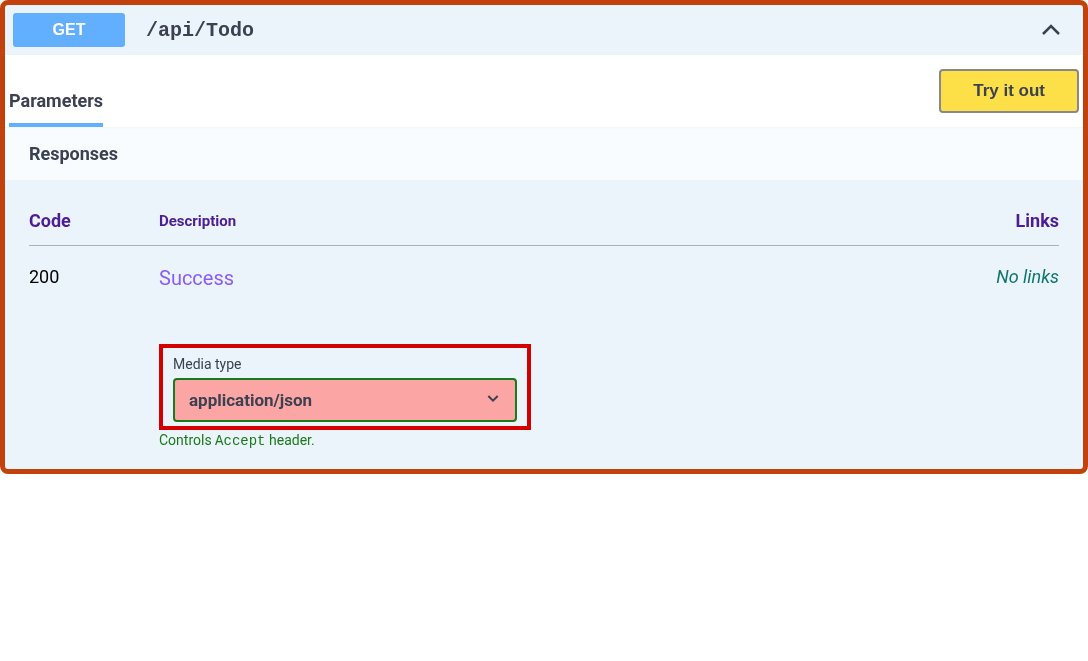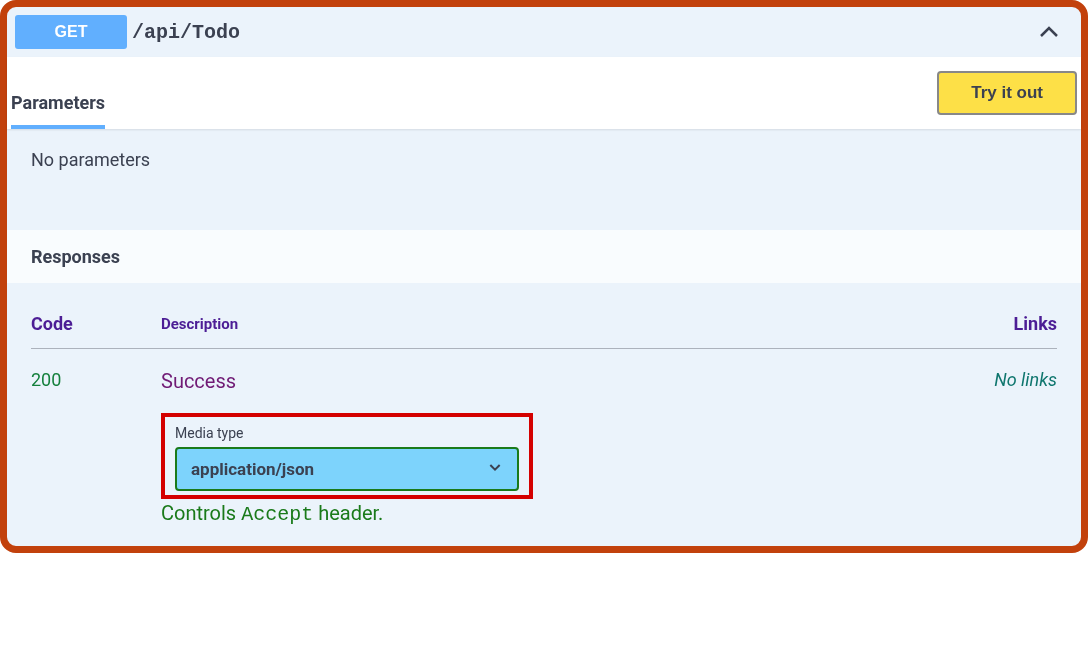--- a/index.html
+++ b/index.html
@@ -4,22 +4,22 @@
   <style>
     * { box-sizing: border-box; margin: 0; padding: 0; }
     body {
       font-family: -apple-system, BlinkMacSystemFont, "Segoe UI", Roboto, sans-serif;
       background: #fff;
       color: #3b4151;
       width: 1088px;
       height: 661px;
     }
     .opblock {
-      border: 7px solid #c2410c;
-      border-radius: 16px;
+      border: 5px solid #c2410c;
+      border-radius: 8px;
       background: #ebf3fb;
       margin: 0;
     }
     .opblock-summary {
       display: flex;
       align-items: center;
       padding: 8px;
       cursor: pointer;
     }
     .method-badge {
@@ -31,21 +31,21 @@
       width: 112px;
       text-align: center;
       border-radius: 3px;
       font-family: -apple-system, sans-serif;
     }
     .path {
       font-family: "Courier New", monospace;
       font-size: 20px;
       font-weight: 600;
       color: #3b4151;
-      margin-left: 5px;
+      margin-left: 21px;
       flex: 1;
     }
     .chevron {
       margin-right: 12px;
       display: flex;
       align-items: center;
     }
     .chevron svg { width: 24px; height: 24px; }
     .section-header {
       background: #fff;
@@ -96,54 +96,54 @@
       text-align: left;
       font-size: 15px;
       font-weight: 700;
       color: #4c1d95;
       padding-bottom: 14px;
       border-bottom: 1px solid rgba(59,65,81,0.2);
     }
     .resp-table thead th.code-col { width: 130px; font-size: 18px; }
     .resp-table thead th.links-col { width: 90px; text-align: right; font-size: 18px; }
     .resp-table tbody td { padding-top: 20px; vertical-align: top; }
-    .code-cell { font-size: 18px; color: #15803d; }
-    .desc-cell { font-size: 20px; color: #701a75; }
+    .code-cell { font-size: 18px; color: #000000; }
+    .desc-cell { font-size: 20px; color: #8b5cf6; }
     .links-cell { text-align: right; font-style: italic; font-size: 18px; color: #0f766e; }
     .media-box {
-      margin-top: 20px;
+      margin-top: 54px;
       border: 4px solid #d40000;
       padding: 8px 10px 4px 10px;
       width: 372px;
       position: relative;
     }
     .media-label {
       font-size: 14px;
       color: #3b4151;
       margin-bottom: 6px;
       display: block;
     }
     .select-wrap {
       border: 2px solid #1a7a1a;
       border-radius: 4px;
-      background: #7dd3fc;
+      background: #fca5a5;
       display: flex;
       align-items: center;
       justify-content: space-between;
       padding: 10px 14px;
       cursor: pointer;
     }
     .select-value {
       font-size: 17px;
       font-weight: 700;
       color: #3b4151;
     }
     .select-caret svg { width: 16px; height: 16px; }
     .accept-note {
-      font-size: 20px;
+      font-size: 14px;
       color: #1a7a1a;
       margin-top: 2px;
     }
     .accept-note .mono { font-family: "Courier New", monospace; }
   </style>
 </head>
 <body>
 
 <div class="opblock">
 
@@ -155,23 +155,20 @@
           <polyline points="4,16 12,8 20,16"></polyline>
         </svg>
     </span>
   </div>
 
   <div class="section-header">
     <span class="tab-label">Parameters</span>
     <button class="try-btn">Try it out</button>
   </div>
 
-  <div class="parameters-body">
-    <span>No parameters</span>
-  </div>
 
   <div class="responses-header">Responses</div>
 
   <div class="responses-body">
     <table class="resp-table">
       <thead>
         <tr>
           <th class="code-col">Code</th>
           <th>Description</th>
           <th class="links-col">Links</th>

